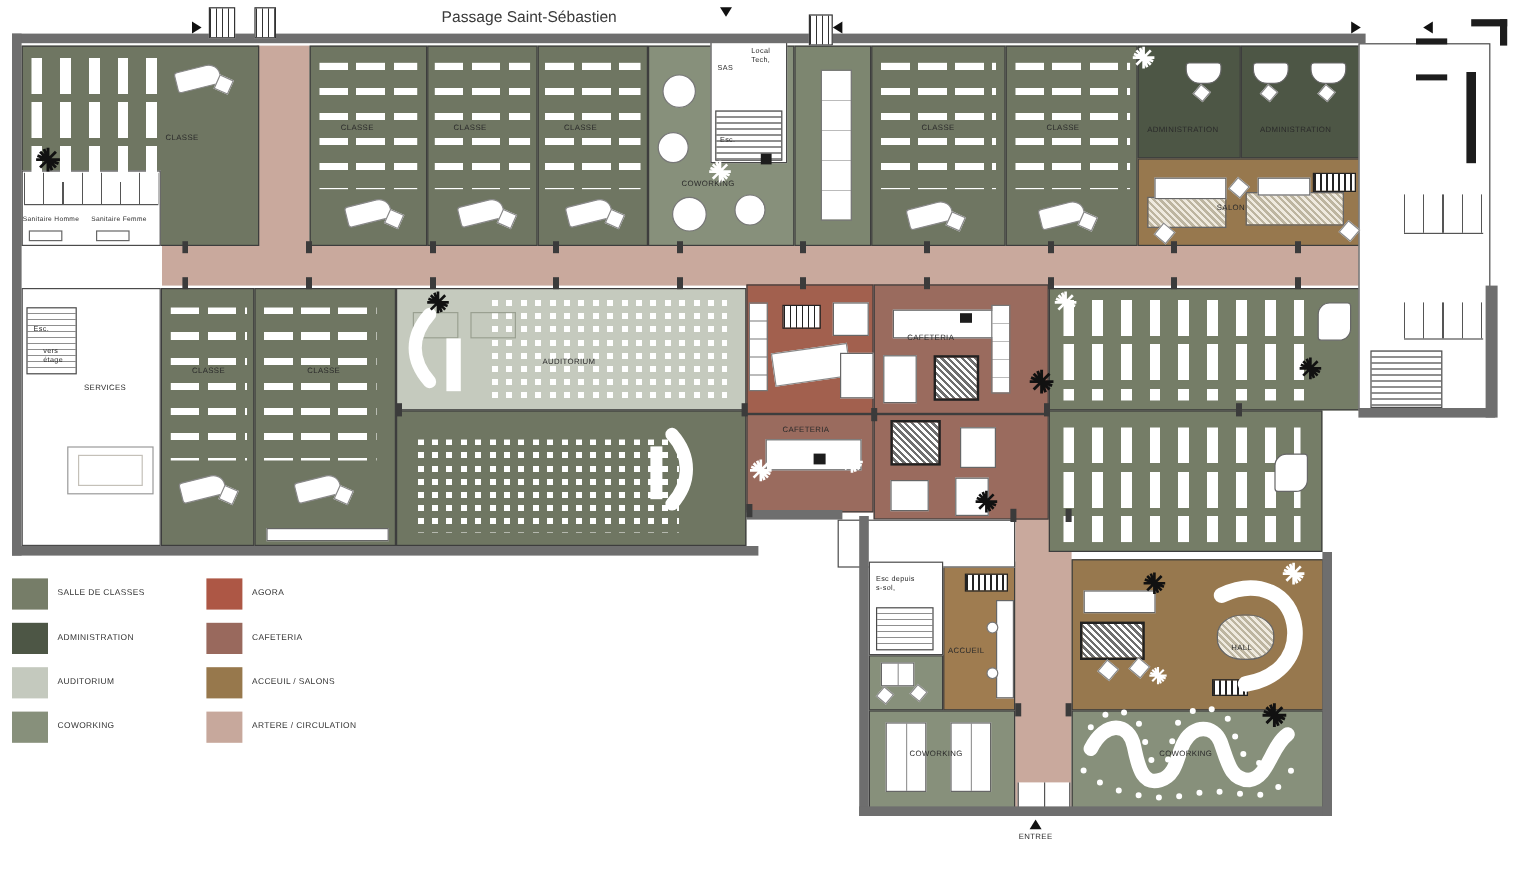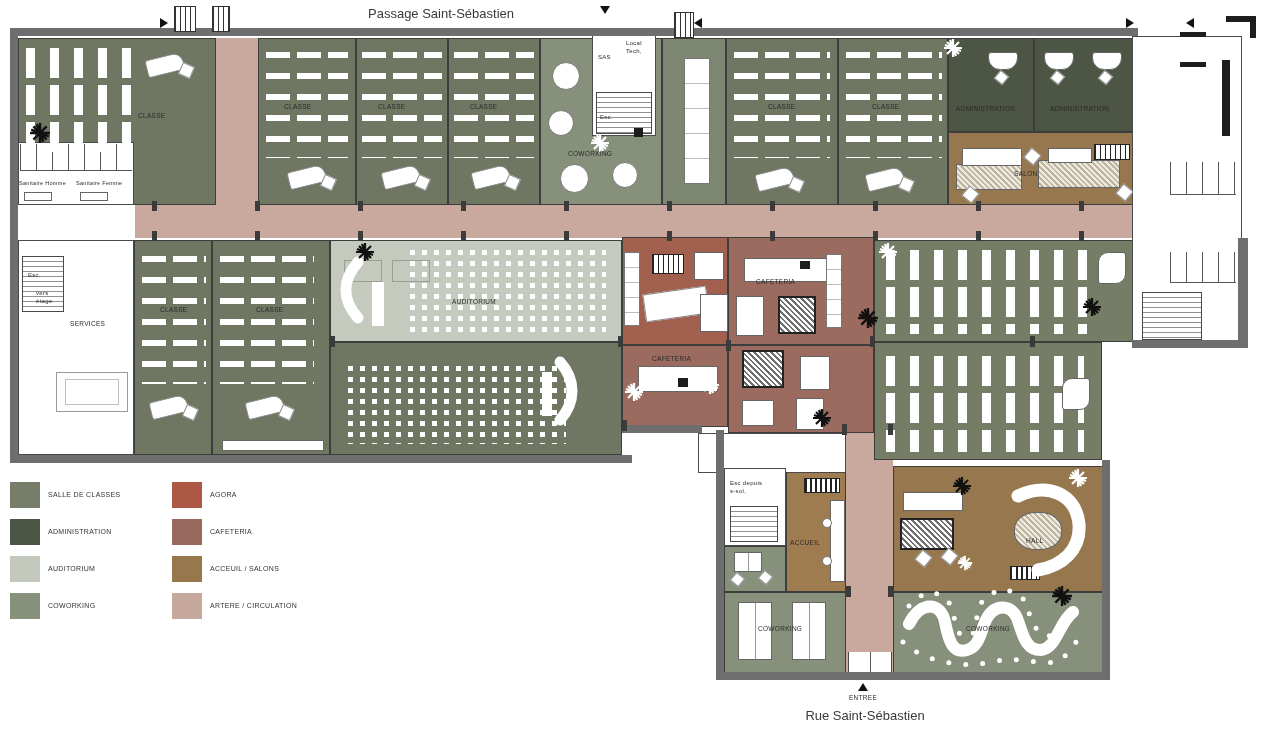--- a/index.html
+++ b/index.html
@@ -57,21 +57,20 @@
   .legend-swatch{position:absolute;width:30px;height:26px;z-index:30;}
   .legend-label{position:absolute;font-size:7px;color:#333;letter-spacing:.3px;z-index:30;white-space:nowrap;}
   svg.layer{position:absolute;left:0;top:0;z-index:18;}
 </style>
 </head>
 <body>
 
 <div id="canvas">
 
   <div class="street" style="left:368px;top:6px;">Passage Saint-Sébastien</div>
-  <div class="street" style="left:720px;top:708px;width:290px;text-align:center;">Rue Saint-Sébastien</div>
   <div class="tri tri-up" style="left:858px;top:683px;"></div>
   <div class="lbl" style="left:838px;top:694px;width:50px;text-align:center;">ENTREE</div>
 
   <div class="pink" style="left:135px;top:205px;width:1031px;height:33px;"></div>
   <div class="pink" style="left:214px;top:38px;width:44px;height:167px;"></div>
   <div class="pink" style="left:1138px;top:52px;width:28px;height:198px;"></div>
   <div class="pink" style="left:846px;top:425px;width:47px;height:250px;"></div>
 
   <div class="room" style="left:18px;top:38px;width:198px;height:167px;background:#6f7662;"></div>
   <div class="room" style="left:258px;top:38px;width:98px;height:167px;background:#6f7662;"></div>

